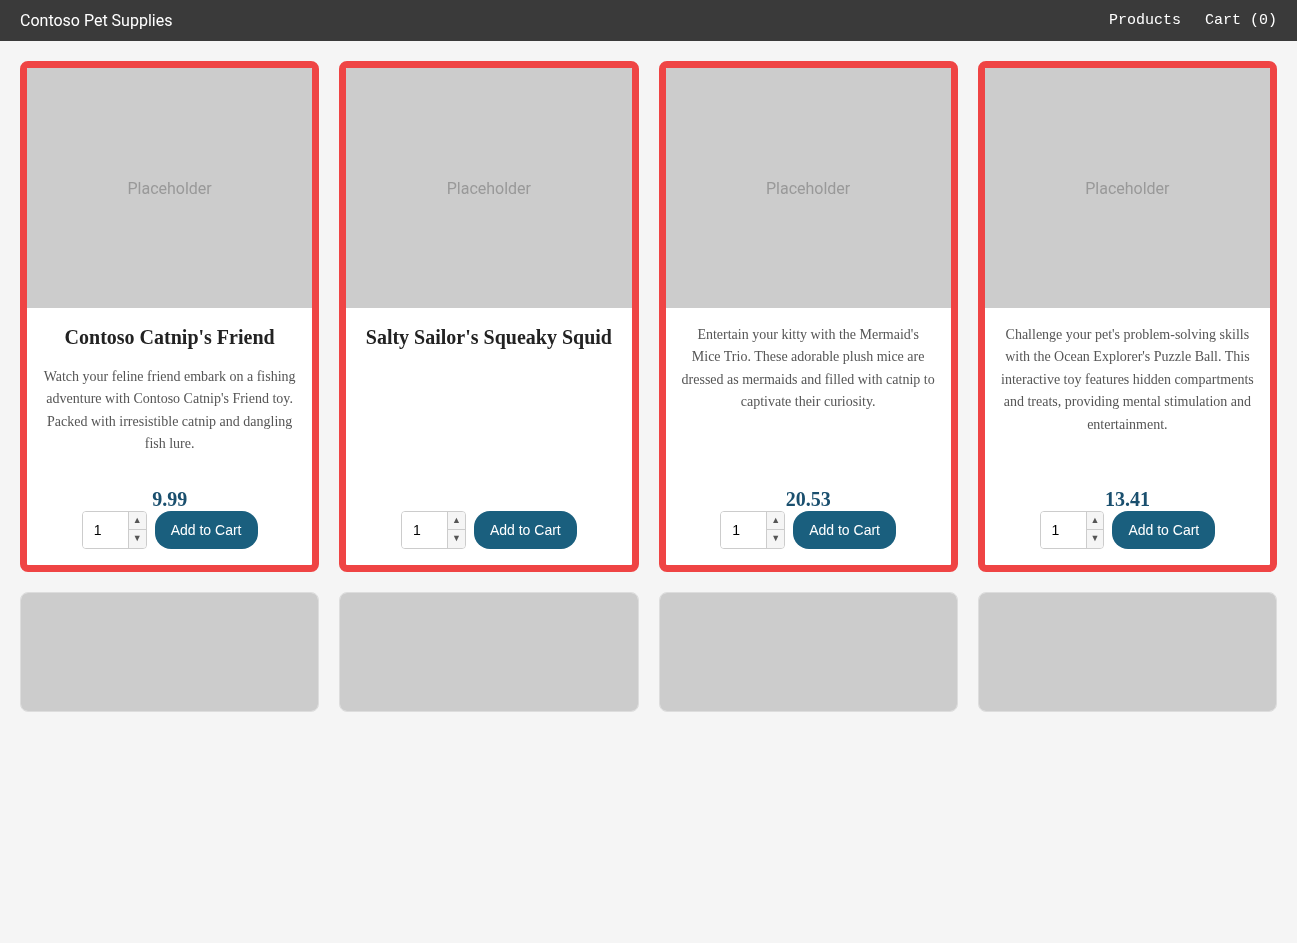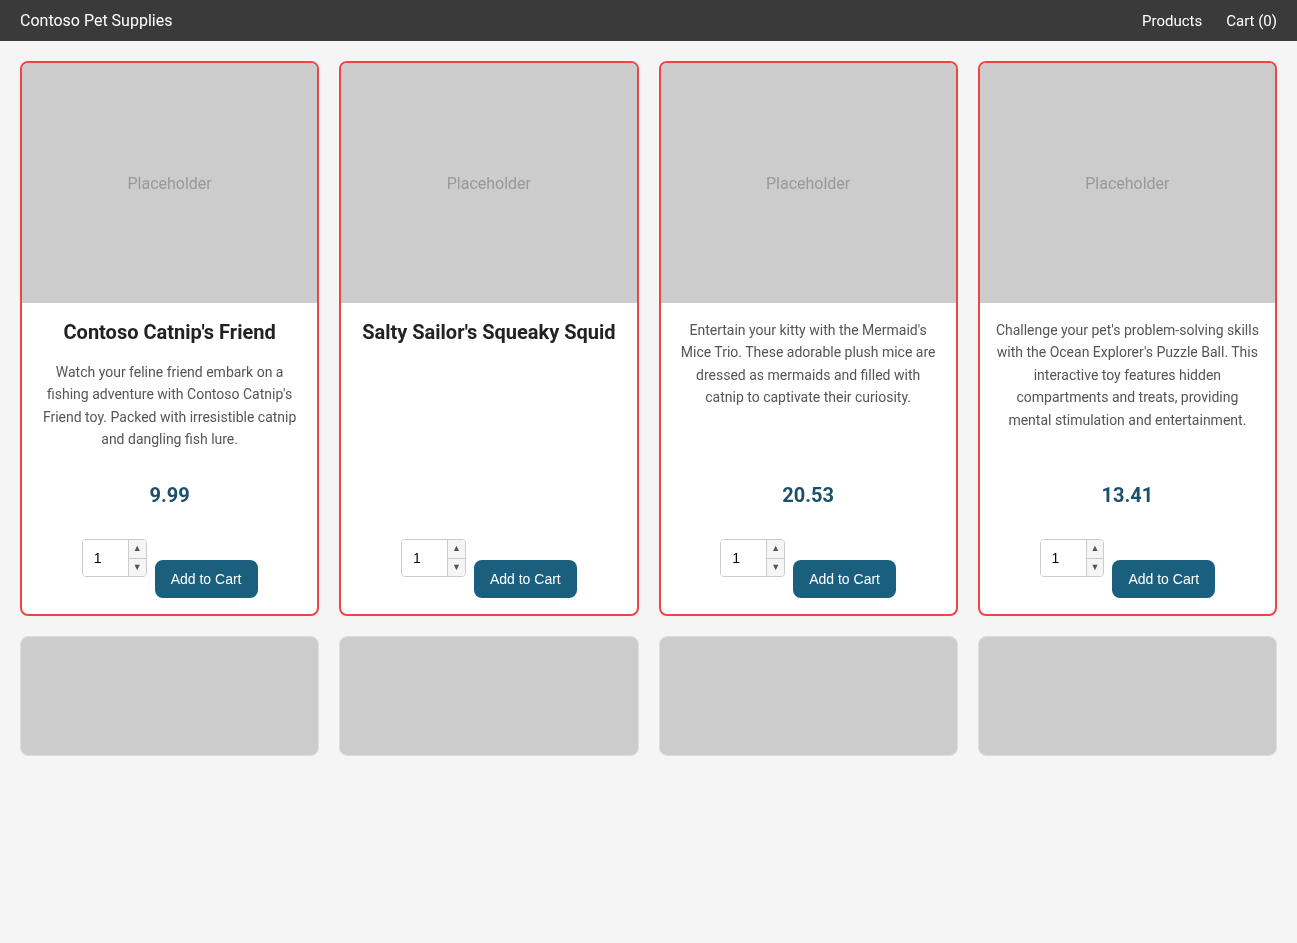--- a/index.html
+++ b/index.html
@@ -28,20 +28,21 @@
     .navbar-brand {
       font-size: 16px;
       color: #fff;
       text-decoration: none;
     }
 
     .navbar-links {
       display: flex;
       gap: 24px;
       align-items: center;
+      font-family: Liberation Mono, monospace;
     }
 
     .navbar-link {
       color: #fff;
       text-decoration: none;
       font-size: 15px;
     }
 
     
     .main-content {
@@ -50,21 +51,21 @@
 
     .products-grid {
       display: grid;
       grid-template-columns: repeat(4, 1fr);
       gap: 20px;
     }
 
     
     .product-card {
       background: #fff;
-      border: 2px solid #ef4444;
+      border: 7px solid #ef4444;
       border-radius: 8px;
       overflow: hidden;
       display: flex;
       flex-direction: column;
       padding-bottom: 16px;
     }
 
     .product-image {
       width: 100%;
       background: #cccccc;
@@ -75,20 +76,21 @@
       font-size: 16px;
       height: 240px;
       flex-shrink: 0;
     }
 
     .product-body {
       padding: 16px 16px 0 16px;
       flex: 1;
       display: flex;
       flex-direction: column;
+      font-family: Liberation Serif, serif;
     }
 
     .product-title {
       font-size: 20px;
       font-weight: 700;
       text-align: center;
       margin-bottom: 16px;
       color: #222;
       line-height: 1.3;
     }
@@ -100,21 +102,20 @@
       line-height: 1.6;
       flex: 1;
       margin-bottom: 32px;
     }
 
     .product-price {
       font-size: 20px;
       font-weight: 700;
       color: #1a4f6e;
       text-align: center;
-      margin-bottom: 12px;
     }
 
     .product-actions {
       display: flex;
       align-items: center;
       justify-content: center;
       gap: 8px;
       padding: 0 16px;
     }
 
@@ -159,27 +160,26 @@
     }
 
     .quantity-spinner-btn:first-child {
       border-bottom: 1px solid #ccc;
     }
 
     .add-to-cart-btn {
       background: #1a5f7e;
       color: #fff;
       border: none;
-      border-radius: 8px;
+      border-radius: 16px;
       padding: 8px 16px;
       font-size: 14px;
       cursor: pointer;
       height: 38px;
       white-space: nowrap;
-      margin-top: 41px;
     }
 
     
     .product-card-partial {
       background: #fff;
       border: 1px solid #ddd;
       border-radius: 8px;
       overflow: hidden;
       display: flex;
       flex-direction: column;

